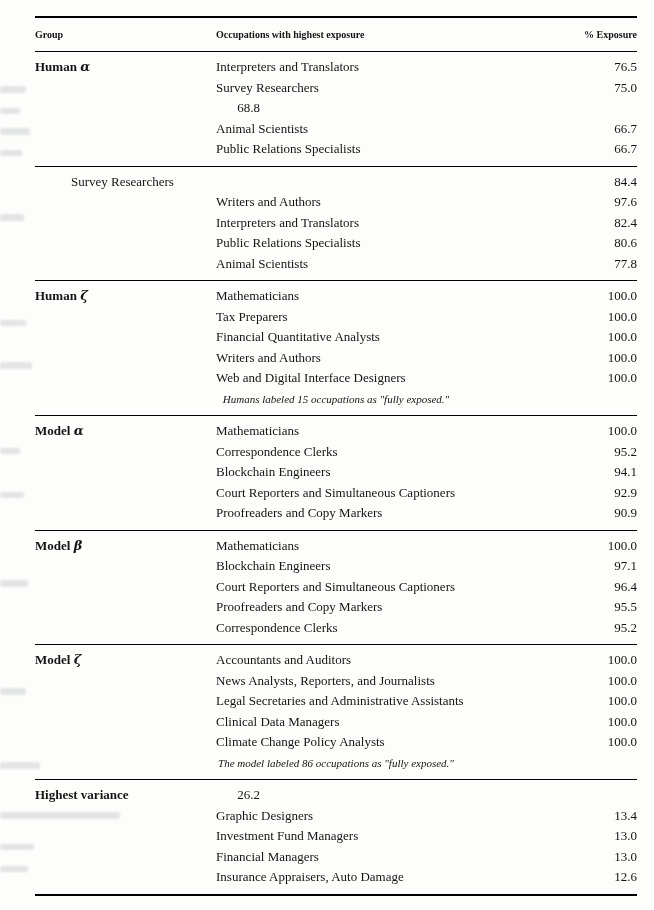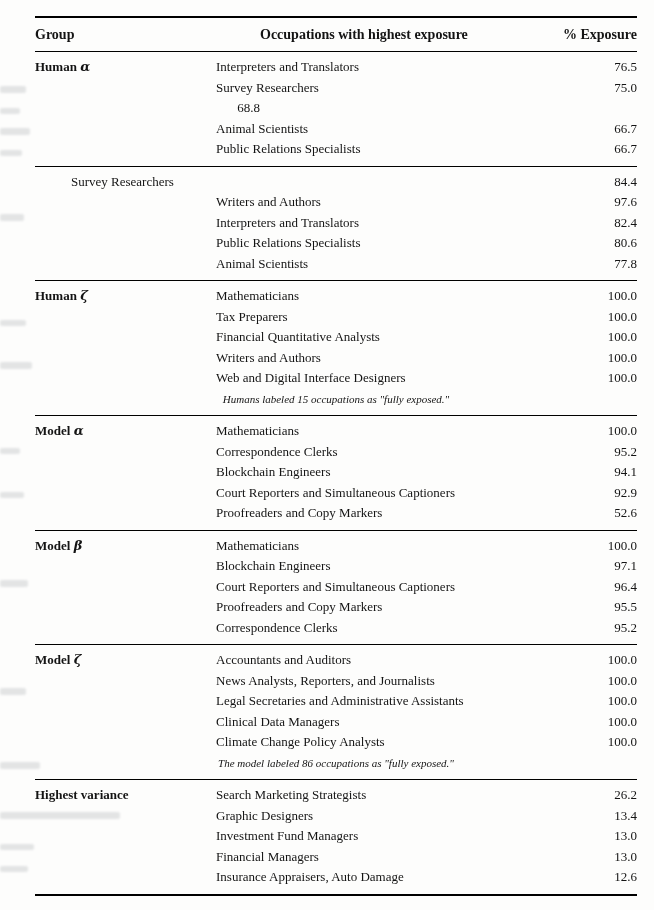--- a/index.html
+++ b/index.html
@@ -15,24 +15,23 @@
     position: absolute;
     left: 35px; top: 16px;
     width: 602px;
   }
   .rule-thick { border-top: 2.4px solid #000; }
   .header-row {
     display: flex;
     align-items: flex-start;
     padding: 6px 0 6px 0;
     font-weight: bold;
-    font-size: 14px;
+    font-size: 10px;
     line-height: 21px;
     border-bottom: 1.8px solid #000;
-    gap: 44px;
   }
   .c-group { width: 145px; flex: none; }
   .c-occ   { flex: 1 1 auto; margin-left: 36px; }
   .c-val   { width: 80px; flex: none; text-align: right; }
   .section {
     padding: 5px 0 6px 0;
     border-bottom: 1.3px solid #000;
   }
   .section:last-child { border-bottom: 2.4px solid #000; }
   .row {
@@ -182,21 +181,21 @@
           <div class="c-val">94.1</div>
         </div>
         <div class="row">
           <div class="c-group"></div>
           <div class="c-occ">Court Reporters and Simultaneous Captioners</div>
           <div class="c-val">92.9</div>
         </div>
         <div class="row">
           <div class="c-group"></div>
           <div class="c-occ">Proofreaders and Copy Markers</div>
-          <div class="c-val">52.6</div>
+          <div class="c-val">90.9</div>
         </div>
       </div>
       <div class="section">
         <div class="row">
           <div class="c-group"><span>Model</span> <span class="greek">β</span></div>
           <div class="c-occ">Mathematicians</div>
           <div class="c-val">100.0</div>
         </div>
         <div class="row">
           <div class="c-group"></div>
@@ -243,21 +242,20 @@
         <div class="row">
           <div class="c-group"></div>
           <div class="c-occ">Climate Change Policy Analysts</div>
           <div class="c-val">100.0</div>
         </div>
         <div class="note">The model labeled 86 occupations as "fully exposed."</div>
       </div>
       <div class="section">
         <div class="row">
           <div class="c-group"><span>Highest variance</span></div>
-          <div class="c-occ">Search Marketing Strategists</div>
           <div class="c-val">26.2</div>
         </div>
         <div class="row">
           <div class="c-group"></div>
           <div class="c-occ">Graphic Designers</div>
           <div class="c-val">13.4</div>
         </div>
         <div class="row">
           <div class="c-group"></div>
           <div class="c-occ">Investment Fund Managers</div>

